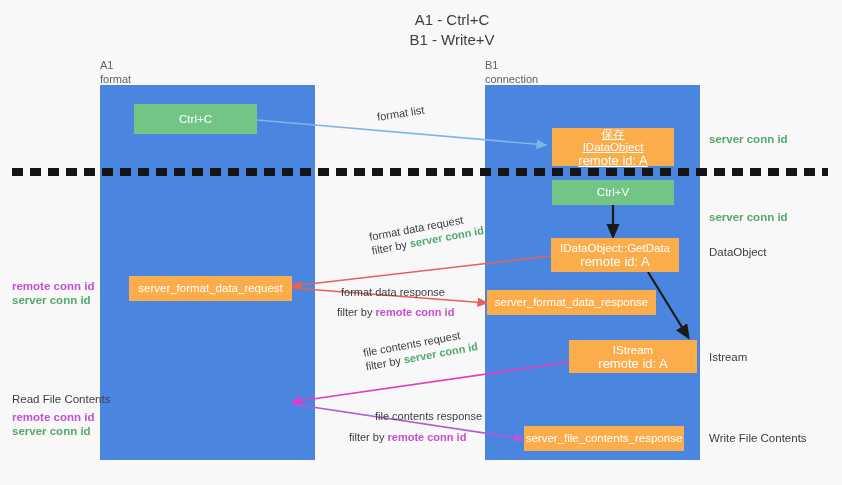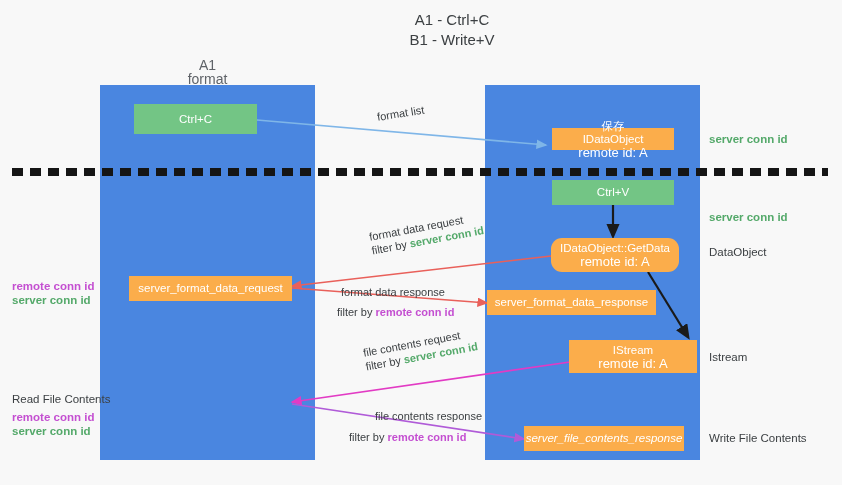--- a/index.html
+++ b/index.html
@@ -35,22 +35,22 @@
     font-size: 15px;
     color: #3c4043;
     line-height: 20px;
     padding-left: 31px;
   }
   #title div { white-space: pre; }
 
   
   .col-head {
     position: absolute;
-    text-align: center;
-    font-size: 14px;
+    text-align: left;
+    font-size: 11px;
     color: #5f6368;
     line-height: 14px;
   }
   .col-head .ch-name { display: block; }
   .col-head .ch-sub { display: block; }
 
   
   .lane {
     position: absolute;
     background: #4a86e0;
@@ -116,20 +116,24 @@
     <div>B1 - Write+V</div>
   </div>
 
   <div class="lane" id="lane-a1"></div>
   <div class="lane" id="lane-b1"></div>
 
   <div class="col-head" style="left:100px; top:58px; width:215px;">
     <span class="ch-name">A1</span>
     <span class="ch-sub">format</span>
   </div>
+  <div class="col-head" style="left:485px; top:58px; width:215px;">
+    <span class="ch-name">B1</span>
+    <span class="ch-sub">connection</span>
+  </div>
 
   <svg class="layer">
     <defs>
       <marker id="ah-blue" markerWidth="7" markerHeight="7" refX="6" refY="3" orient="auto">
         <path d="M0,0 L7,3 L0,6 z" fill="#7fb6e8"></path>
       </marker>
       <marker id="ah-red" markerWidth="7" markerHeight="7" refX="6" refY="3" orient="auto">
         <path d="M0,0 L7,3 L0,6 z" fill="#e9605a"></path>
       </marker>
       <marker id="ah-magenta" markerWidth="7" markerHeight="7" refX="6" refY="3" orient="auto">
@@ -164,44 +168,44 @@
 
   <div class="node green" style="left:134px; top:104px; width:123px; height:30px;">
     <span>Ctrl+C</span>
   </div>
 
   <div class="node orange" style="left:129px; top:276px; width:163px; height:25px;">
     <span>server_format_data_request</span>
   </div>
 
 
-  <div class="node orange" style="left:552px; top:128px; width:122px; height:22px;">
+  <div class="node orange" style="left:552px; top:128px; width:122px; height:38px;text-decoration:underline;">
     <span>保存IDataObject</span>
     <span class="l2">remote id: A</span>
   </div>
 
   <div class="node green" style="left:552px; top:180px; width:122px; height:25px;">
     <span>Ctrl+V</span>
   </div>
 
-  <div class="node orange" style="left:551px; top:238px; width:128px; height:34px;border-radius:11px;">
+  <div class="node orange" style="left:551px; top:238px; width:128px; height:34px;">
     <span>IDataObject::GetData</span>
     <span class="l2">remote id: A</span>
   </div>
 
   <div class="node orange" style="left:487px; top:290px; width:169px; height:25px;">
     <span>server_format_data_response</span>
   </div>
 
   <div class="node orange" style="left:569px; top:340px; width:128px; height:33px;">
     <span>IStream</span>
     <span class="l2">remote id: A</span>
   </div>
 
-  <div class="node orange" style="left:524px; top:426px; width:160px; height:25px;font-style:italic;">
+  <div class="node orange" style="left:524px; top:426px; width:160px; height:25px;">
     <span>server_file_contents_response</span>
   </div>
 
   <div class="edge-label rot-n" style="left:376px; top:110px;">
     <span>format list</span>
   </div>
 
   <div class="edge-label rot-n2" style="left:368px; top:230px;">
     <div>format data request</div>
     <div>

